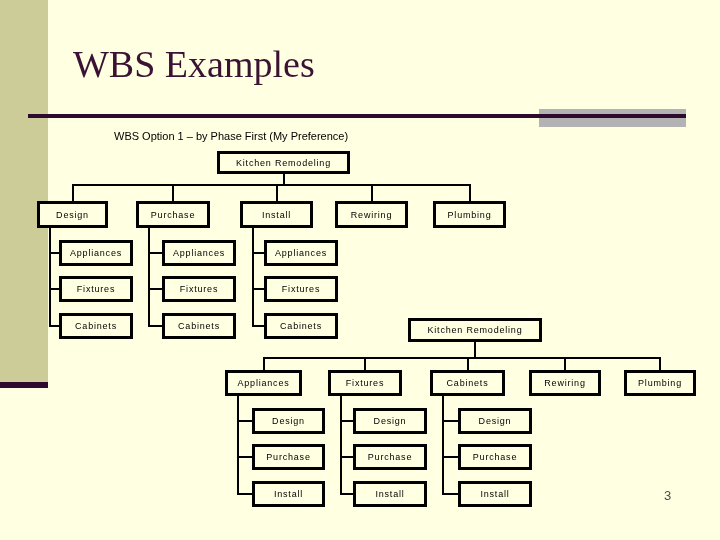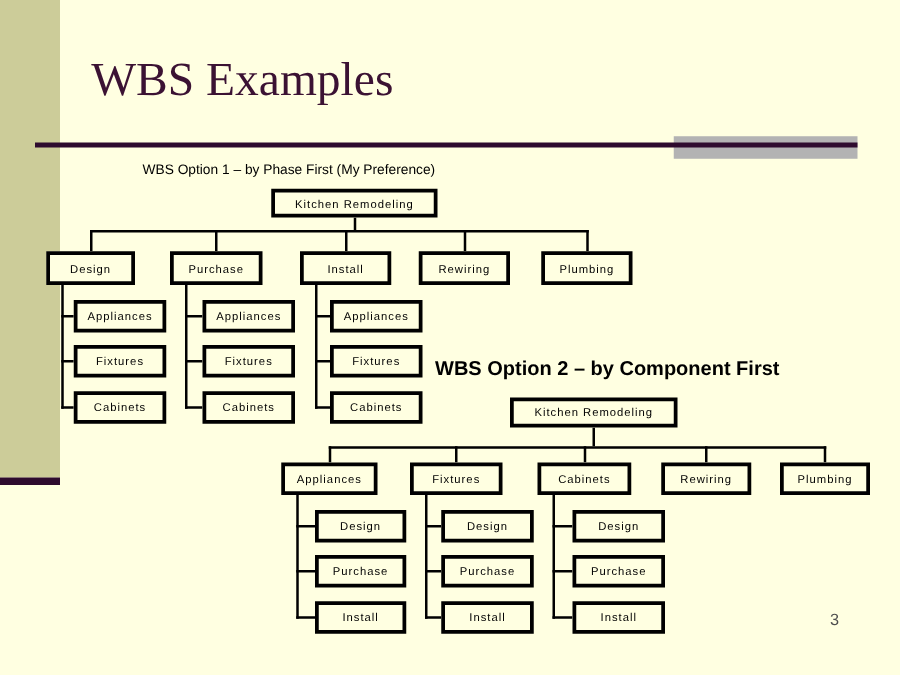--- a/index.html
+++ b/index.html
@@ -59,21 +59,20 @@
 <div class="slide" style="--bg: #FFFFE1; --sidebar: #CCCC99; --accent: #2E0B2E; --title-color: #3B1233; --rule-gray: #B3B3B3; --page-gray: #4D4D4D;">
   <div class="sidebar"></div>
   <div class="sidebar-accent-bar"></div>
 
   <div class="slide-title">WBS Examples</div>
 
   <div class="rule-endcap"></div>
   <div class="rule-line"></div>
 
   <div class="heading-1">WBS Option 1 – by Phase First (My Preference)</div>
-  <div class="heading-2">WBS Option 2 – by Component First</div>
 
   <div class="tree-layer">
       <div class="node" style="left: 217px; top: 151px; width: 133px; height: 23px;">Kitchen Remodeling</div>
       <div class="connector" style="left: 282.5px; top: 174px; width: 2px; height: 10px;"></div>
       <div class="connector" style="left: 71.5px; top: 184px; width: 399px; height: 2px;"></div>
       <div class="connector" style="left: 71.5px; top: 184px; width: 2px; height: 17px;"></div>
       <div class="node" style="left: 37px; top: 201px; width: 71px; height: 27px;">Design</div>
       <div class="connector" style="left: 49px; top: 228px; width: 2px; height: 99px;"></div>
       <div class="connector" style="left: 49px; top: 252px; width: 10px; height: 2px;"></div>
       <div class="node" style="left: 59px; top: 240px; width: 74px; height: 26px;">Appliances</div>

